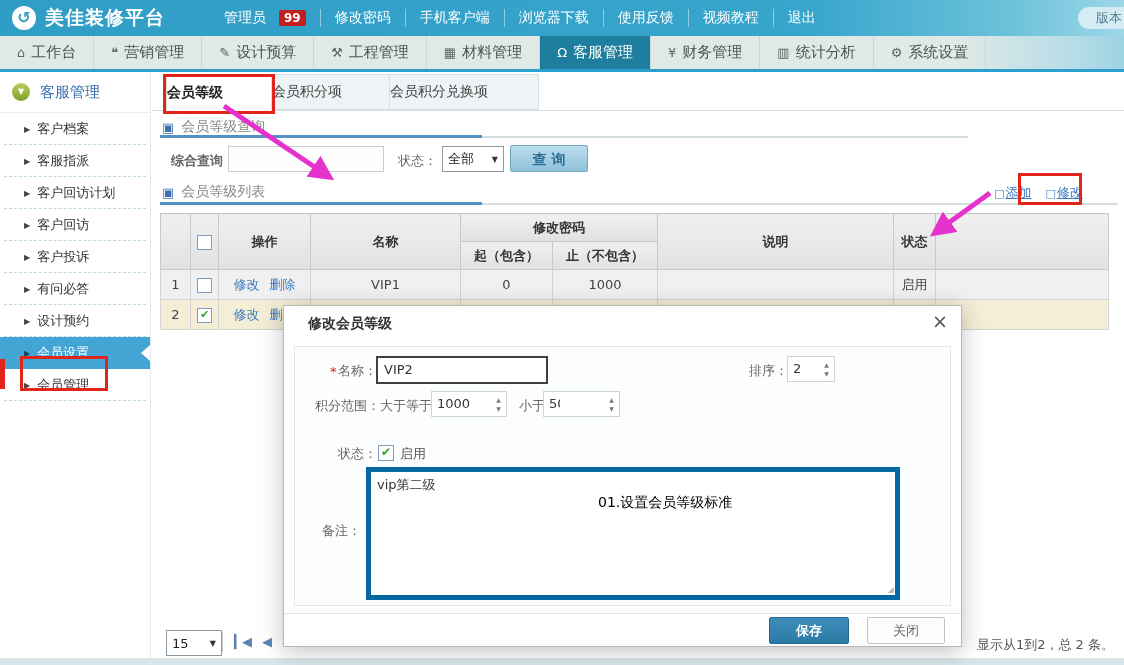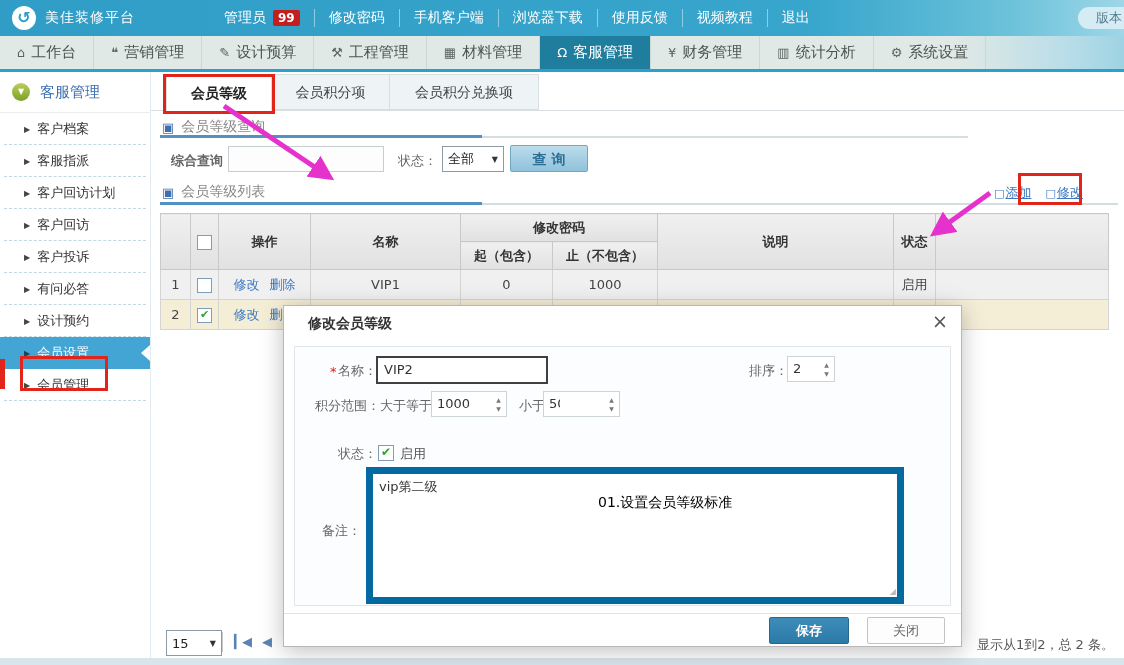--- a/index.html
+++ b/index.html
@@ -6,27 +6,27 @@
   body{width:1124px;height:665px;overflow:hidden;
        font-family:"DejaVu Sans","Liberation Sans",sans-serif;background:#fff;}
   .app{position:relative;width:1124px;height:665px;overflow:hidden;background:#fff;}
 
   
   .topbar{position:relative;height:36px;z-index:12;display:flex;align-items:center;color:#fff;
     background:linear-gradient(90deg,#2f9dc5 0%,#37a5cc 72%,#6cc2da 90%,#9ed7e7 100%);}
   .brand{display:flex;align-items:center;gap:9px;padding-left:12px;min-width:198px;}
   .logo{width:24px;height:24px;background:#fff;color:#2f9dc5;border-radius:50%;
         text-align:center;line-height:24px;font-weight:bold;font-size:16px;}
-  .brand-name{font-size:14px;font-weight:normal;letter-spacing:1px;}
+  .brand-name{font-size:19px;font-weight:bold;letter-spacing:1px;}
   .topmenu{display:flex;align-items:center;font-size:14px;}
   .tm-item{display:flex;align-items:center;padding:0 14px;cursor:pointer;white-space:nowrap;text-align:center;}
   .tm-item + .tm-item{border-left:1px solid rgba(255,255,255,.45);}
   .badge{background:#c done;}
   .badge{background:#c41f1f;color:#fff;font-size:12px;font-weight:bold;border-radius:2px;
-         padding:1px 5px;margin-left:7px;}
+         padding:1px 5px;margin-left:13px;}
   .version-pill{position:absolute;right:-16px;top:7px;height:22px;line-height:22px;padding:0 18px;
     background:#d5ecf4;border-radius:12px;color:#55808f;font-size:13px;cursor:pointer;}
 
   
   .mainnav{height:33px;display:flex;
     background:linear-gradient(90deg,#e0e9e5 0%,#e0e9e5 85%,#b9dde8 95%,#9ed3e3 100%);}
   .nav-item{display:flex;align-items:center;gap:6px;padding:0 17px;font-size:15px;color:#4b5550;
     border-right:1px solid #cbd8d3;cursor:pointer;white-space:nowrap;}
   .nav-item .nicon{font-size:13px;color:#5a6560;}
   .nav-item.active{background:#1f7e9d;color:#fff;}
@@ -44,22 +44,22 @@
     border-bottom:1px dashed #bfd9e2;margin:0 4px;cursor:pointer;white-space:nowrap;}
   .side-item .caret{font-size:8px;margin-right:7px;color:#444;vertical-align:1px;}
   .side-item.active{background:#42a5d3;color:#fff;margin:0;padding-left:24px;border-bottom:1px dashed #42a5d3;}
   .side-item.active .caret{color:#17455c;}
   .notch{position:absolute;right:0;top:50%;margin-top:-8px;width:0;height:0;
     border-top:8px solid transparent;border-bottom:8px solid transparent;border-right:9px solid #fff;}
 
   
   .content{position:absolute;left:150px;top:72px;right:0;bottom:7px;background:#fff;z-index:4;}
   .tabsline{position:absolute;left:0;top:38px;right:0;height:1px;background:#d8dee1;}
-  .tab{position:absolute;top:2px;height:34px;line-height:34px;text-align:center;font-size:14px;color:#444;
-    background:#eef3f5;border:1px solid #d8dee1;cursor:pointer;z-index:1;}
+  .tab{position:absolute;top:2px;height:34px;line-height:34px;font-size:14px;color:#444;
+    background:#eef3f5;border:1px solid #d8dee1;cursor:pointer;z-index:1;font-family:Liberation Serif, serif;}
   .tab.active{background:#fff;height:37px;line-height:36px;border-bottom:none;font-weight:bold;color:#222;z-index:2;}
   .tab1{left:16px;width:104px;}
   .tab2{left:121px;width:117px;}
   .tab3{left:239px;width:148px;}
 
   .sec-title{position:absolute;display:flex;align-items:center;gap:7px;font-size:14px;color:#888;}
   .sec-title .sicon{color:#3f6fae;font-size:13px;}
   .sec1{left:12px;top:46px;}
   .sec2{left:12px;top:111px;}
   .hline{position:absolute;height:2px;background:#d4dde0;}
@@ -120,21 +120,21 @@
   .spin{position:absolute;display:flex;background:#fff;border:1px solid #ccd4d8;height:24px;cursor:text;}
   .spin .val{flex:1;padding-left:5px;line-height:24px;font-size:13px;color:#333;overflow:hidden;}
   .spin .arr{width:15px;display:flex;flex-direction:column;justify-content:center;}
   .spin .arr span{font-size:6px;color:#777;text-align:center;line-height:9px;cursor:pointer;}
   .spin-sort{left:503px;top:50px;width:46px;}
   .spin-gte{left:147px;top:85px;width:74px;}
   .spin-lt{left:259px;top:85px;width:75px;gap:44px;}
   .m-cb{position:absolute;left:94px;top:139px;width:14px;height:14px;background:#fff;border:1px solid #7f9db9;
     font-size:12px;line-height:13px;text-align:center;color:#2ea52e;cursor:pointer;}
   .m-textarea{position:absolute;left:82px;top:161px;width:512px;height:115px;background:#fff;
-    border:7px solid #0369a1;padding:4px 6px;font-size:13px;color:#333;cursor:text;}
+    border:5px solid #0369a1;padding:4px 6px;font-size:13px;color:#333;cursor:text;}
   .resize-grip{position:absolute;right:1px;bottom:1px;font-size:8px;color:#bbb;}
   .m-annotation{position:absolute;left:314px;top:188px;font-size:14px;color:#000000;white-space:nowrap;}
   .m-footline{position:absolute;left:0;right:0;top:307px;border-top:1px solid #e3e3e3;}
   .m-btn{position:absolute;top:311px;height:27px;line-height:26px;text-align:center;font-size:13px;
     cursor:pointer;border-radius:2px;box-sizing:border-box;}
   .btn-save{left:485px;width:80px;background:linear-gradient(#3c8cba,#2d7aa6);border:1px solid #26688f;
     color:#fff;font-weight:bold;}
   .btn-close{left:583px;width:78px;background:#fdfdfd;border:1px solid #c3c3c3;color:#666;}
 
   

